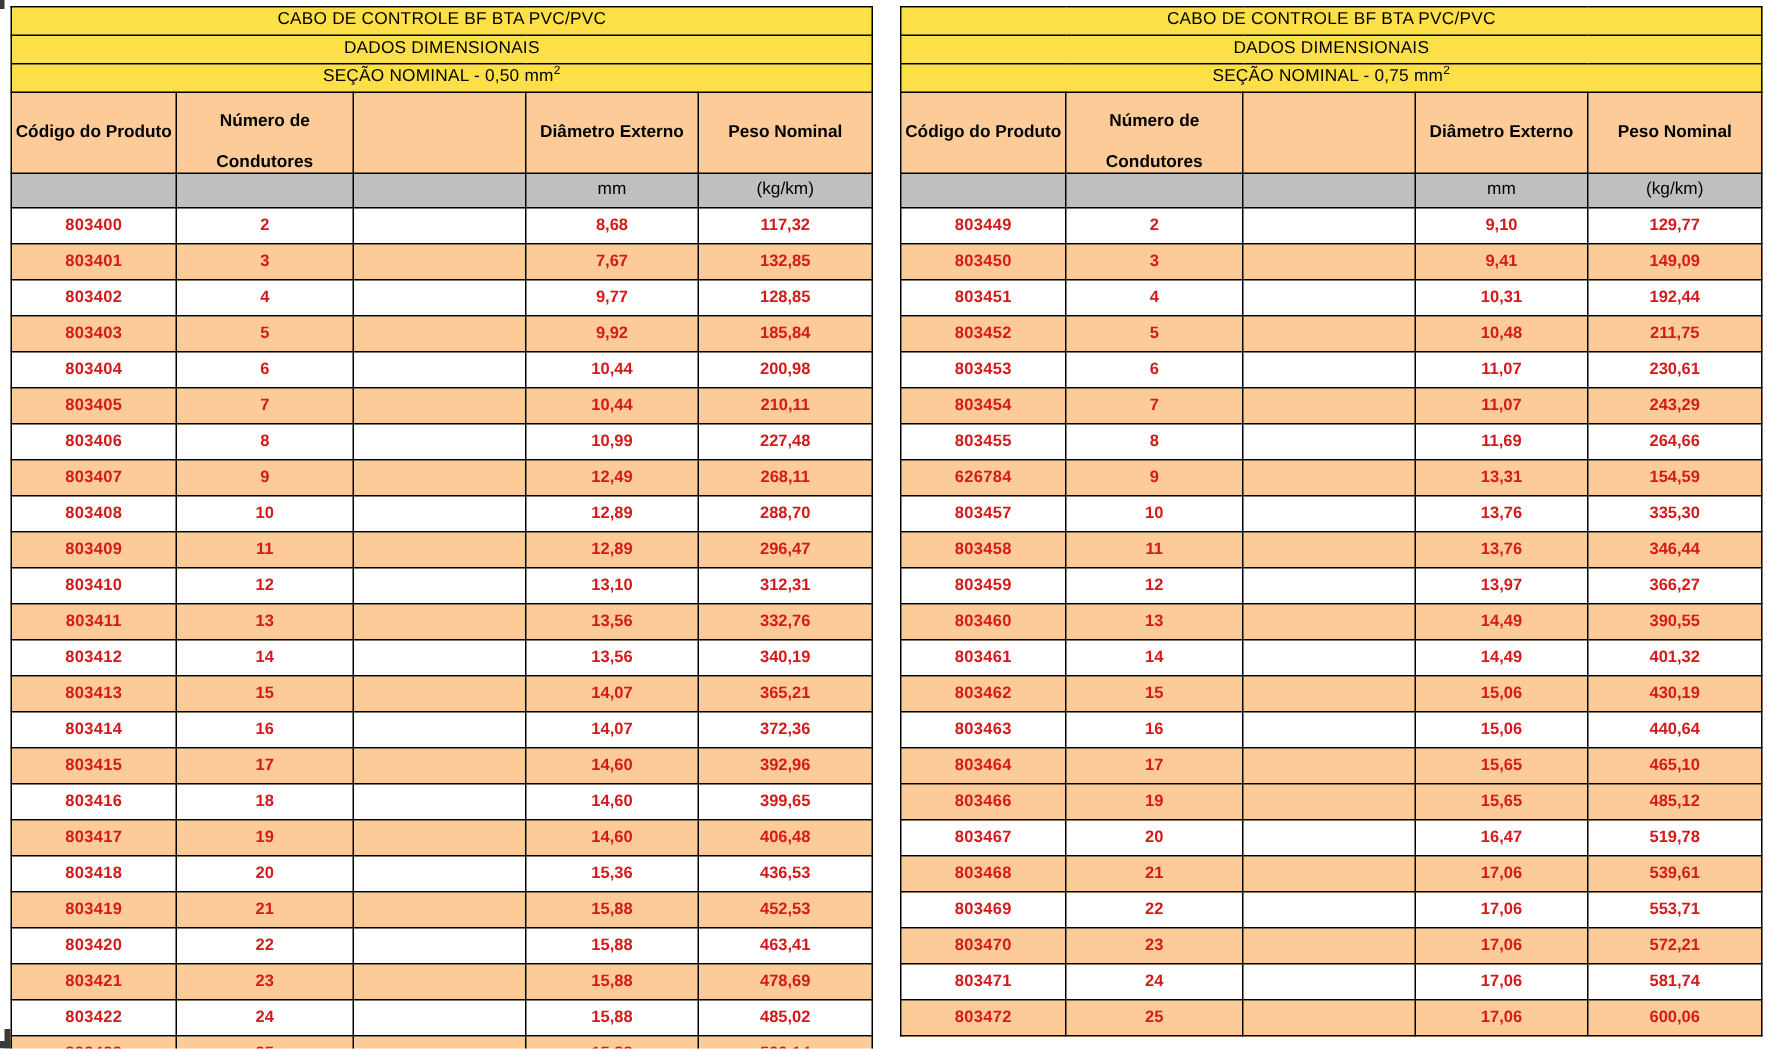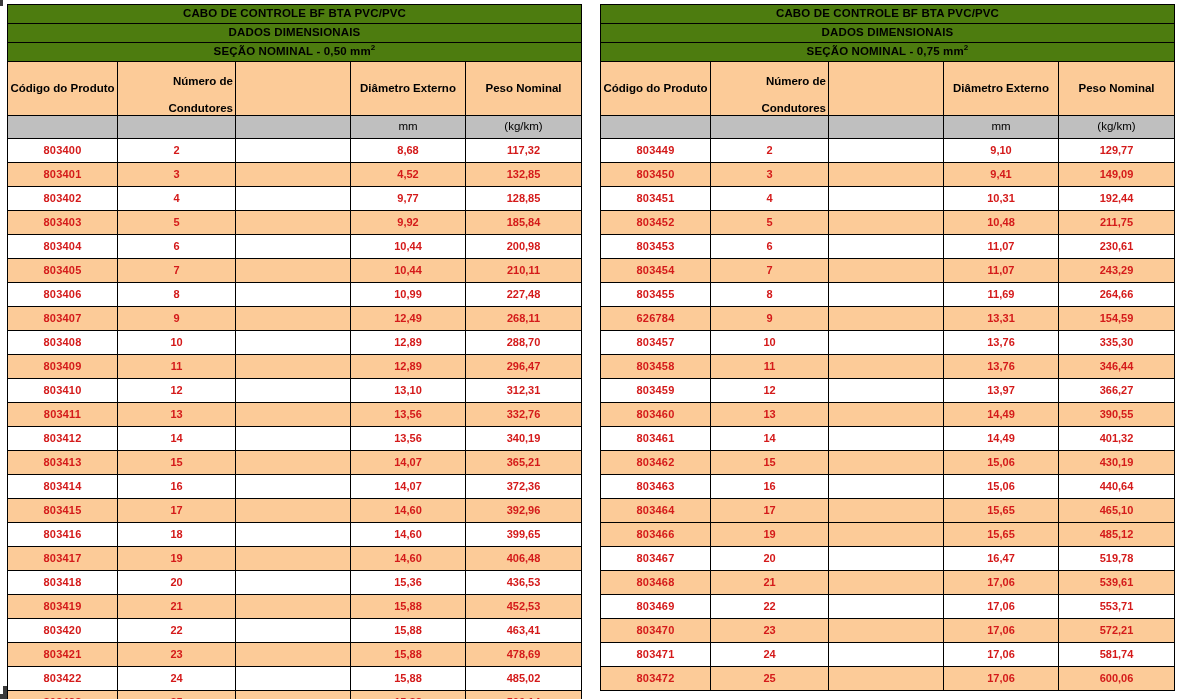--- a/index.html
+++ b/index.html
@@ -55,40 +55,40 @@
 
   
   col.c-code { width: 110px; }
   col.c-cond { width: 118px; }
   col.c-blank{ width: 115px; }
   col.c-diam { width: 115px; }
   col.c-peso { width: 116px; }
 
   
   tr.banner td {
-    background: #4d7c0f;
+    background: #fde047;
     height: 18px;
     font-size: 11.5px;
-    font-weight: bold;
+    font-weight: normal;
     letter-spacing: 0.15px;
     color: #000000;
   }
   tr.banner.title td { font-size: 11.5px; }
 
   
   tr.colhead td {
     background: #FCCB98;
     height: 34px;
     font-size: 11.5px;
     font-weight: bold;
     padding: 0 2px;
   }
   td.colhead-multiline { vertical-align: top; padding-top: 4px; }
   td.colhead-multiline .l1,
-  td.colhead-multiline .l2 { display: block; text-align: right; margin-top: 13px; }
+  td.colhead-multiline .l2 { display: block; text-align: center; margin-top: 13px; }
 
   
   tr.unitrow td {
     background: #BFBFBF;
     height: 22px;
     font-size: 11.5px;
     font-weight: normal;
   }
 
   
@@ -156,21 +156,21 @@
             <td class="code">803400</td>
             <td>2</td>
             <td class="blankcell"></td>
             <td>8,68</td>
             <td>117,32</td>
           </tr>
           <tr class="data alt">
             <td class="code">803401</td>
             <td>3</td>
             <td class="blankcell"></td>
-            <td>4,52</td>
+            <td>7,67</td>
             <td>132,85</td>
           </tr>
           <tr class="data">
             <td class="code">803402</td>
             <td>4</td>
             <td class="blankcell"></td>
             <td>9,77</td>
             <td>128,85</td>
           </tr>
           <tr class="data alt">

